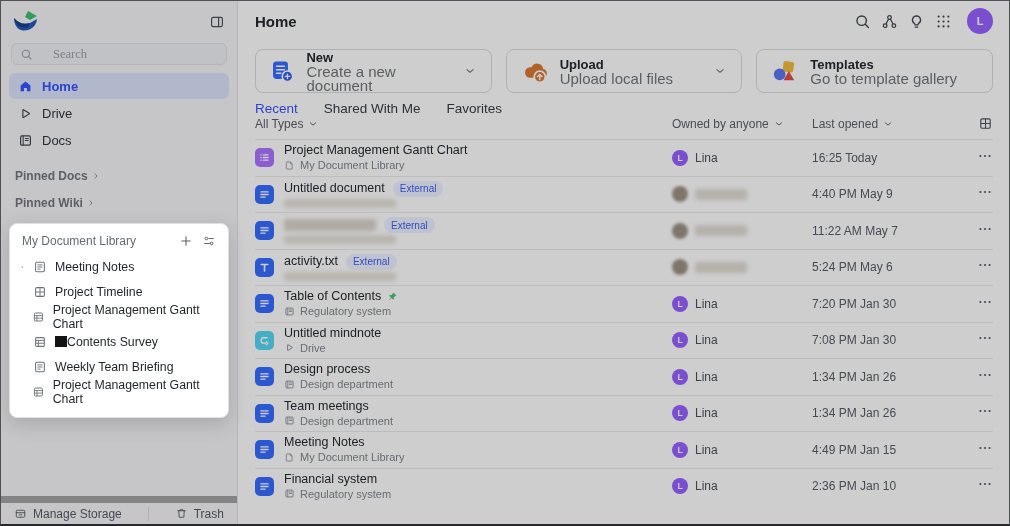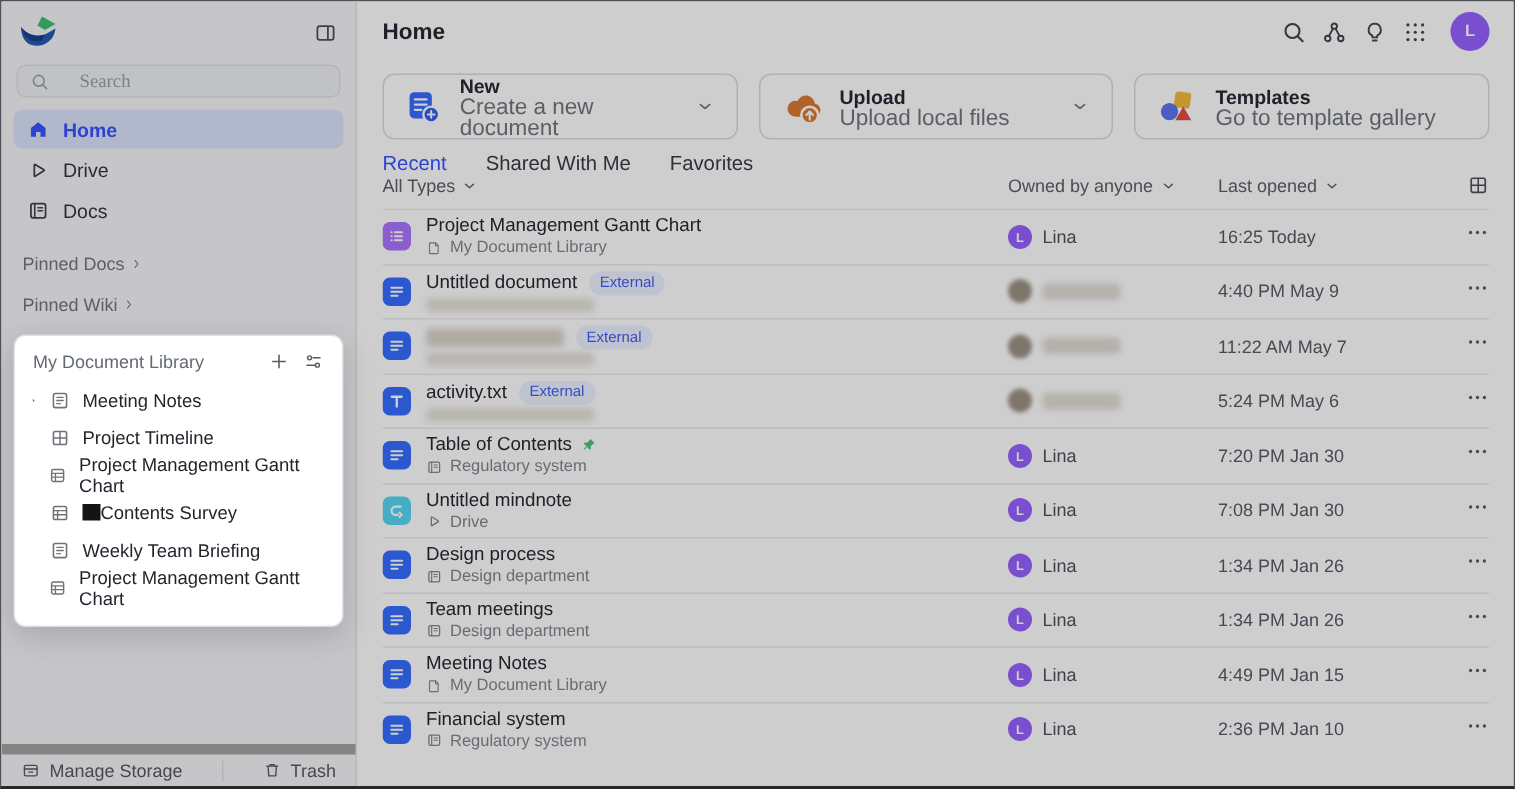--- a/index.html
+++ b/index.html
@@ -15,21 +15,21 @@
   .sb-top { display:flex; align-items:center; justify-content:space-between; padding:8px 12px 4px 10px; height:38px; }
   .icon-btn { background:none; border:none; color:#4b5058; cursor:pointer; display:flex; align-items:center; }
   .search { margin:4px 10px 6px; height:22px; background:#eef0f3; border:1px solid #dfe1e5; border-radius:6px;
     display:flex; align-items:center; gap:20px; padding:0 8px; color:#9aa0a8; font-size:12.5px;font-family:Liberation Serif, serif; }
   .nav { padding:2px 8px; }
   .nav-item { height:26px; border-radius:6px; display:flex; align-items:center; gap:9px; padding:0 9px;
     font-size:13px; color:#2f343a; cursor:pointer; margin-bottom:1px; }
   .nav-item .ic { color:#3d4248; }
   .nav-item.active { background:#dbe4fb; color:#3452ff; font-weight:700; }
   .nav-item.active .ic { color:#3452ff; }
-  .pinned { margin:13px 14px 0; font-size:12px; color:#70757c; display:flex; align-items:center; gap:3px; cursor:pointer; }
+  .pinned { margin:13px 14px 0; font-size:12px; color:#70757c; display:flex; align-items:center; gap:3px; cursor:pointer;font-weight:bold; }
   .library { position:relative; z-index:50; margin:13px 8px 0; background:#fff; border:1px solid #dee0e3;
     border-radius:8px; box-shadow:0 6px 20px rgba(31,35,41,.18); padding:8px 10px 13px; }
   .lib-head { display:flex; align-items:center; font-size:12px; color:#646a73; padding:2px 2px 6px; }
   .lib-head .sp { flex:1; }
   .lib-head .icon-btn { color:#585d65; margin-left:9px; }
   .lib-item { height:25px; display:flex; align-items:center; font-size:12.3px; color:#1f232a; cursor:pointer; }
   .lib-item .caret { width:13px; display:flex; color:#8a8f96; }
   .lib-item .ic { color:#6e737a; margin-right:8px; }
   .blk { display:inline-block; width:12px; height:11px; background:#141414; vertical-align:-1px; }
   .sb-spacer { flex:1; }

